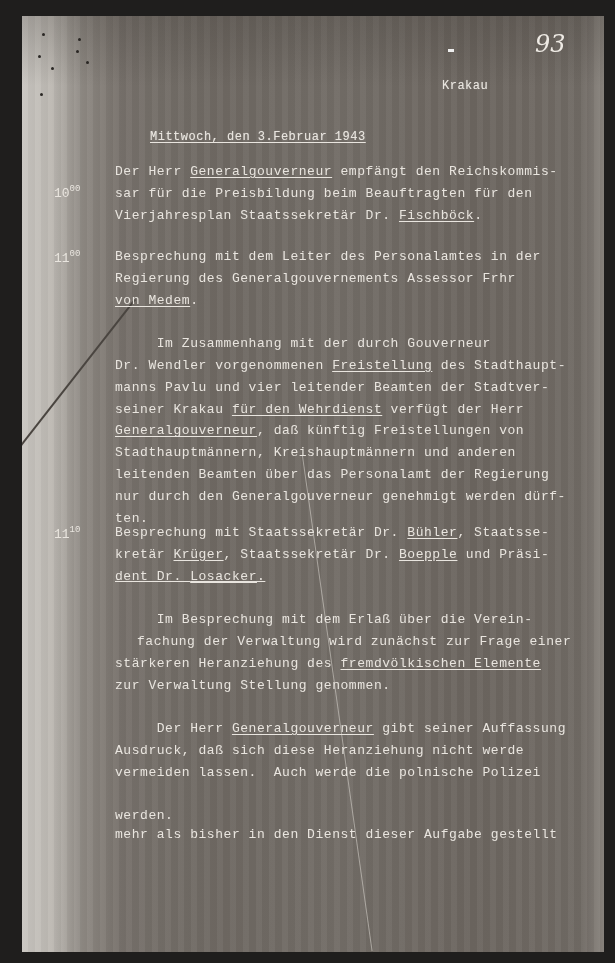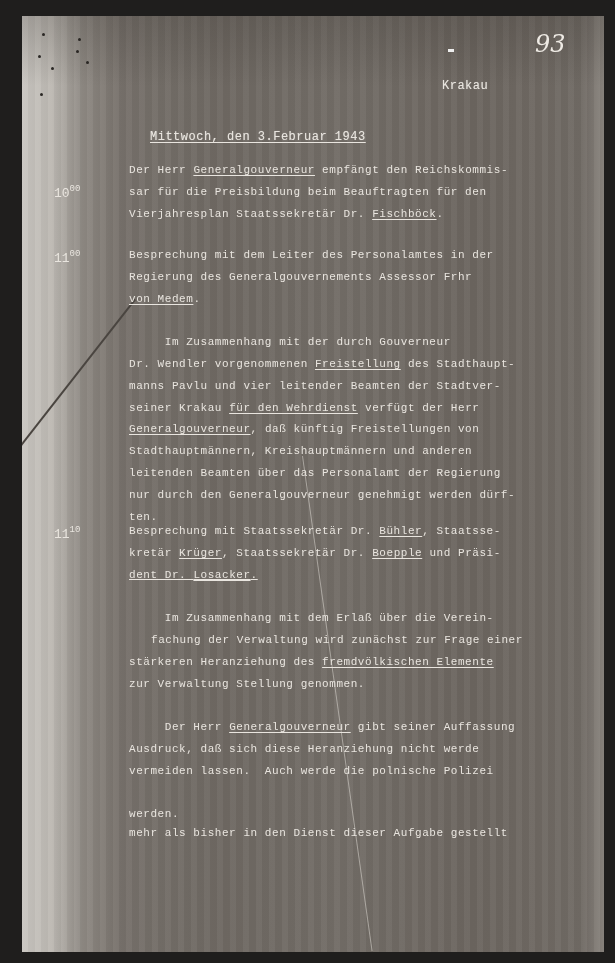--- a/index.html
+++ b/index.html
@@ -28,21 +28,21 @@
     position:absolute; left:280px; top:440px; width:1px; height:500px; background:rgba(230,225,220,0.5);
     transform:rotate(-8deg); transform-origin:top;
   }
   .hole { position:absolute; width:3px; height:3px; border-radius:50%; background:#2a2724; }
   .txt { color:#e9e5df; font-size:12px; letter-spacing:0.5px; position:absolute; white-space:pre; text-shadow:0 0 1px rgba(255,255,255,0.4); }
   .u { text-decoration:underline; text-underline-offset:2px; }
   .folio { position:absolute; left:513px; top:14px; color:#eeeae4; font-family:"DejaVu Serif", serif; font-style:italic; font-size:24px; }
   .dash { position:absolute; left:426px; top:33px; width:6px; height:3px; background:#eee; }
   .time { position:absolute; color:#e9e5df; font-size:13px; }
   .time sup { font-size:9px; vertical-align:6px; }
-  .line { position:absolute; left:107px; color:#e9e5df; font-size:11px; letter-spacing:0.55px; white-space:pre; }
+  .line { position:absolute; left:93px; color:#e9e5df; font-size:13px; letter-spacing:0.55px; white-space:pre; }
 </style>
 </head>
 <body>
 
 <div class="page">
   <div class="topshade"></div>
   <div class="crease"></div>
   <div class="crack"></div>
 
   <div class="hole" style="left:20px;top:17px"></div>
@@ -75,21 +75,21 @@
       <div class="line" style="top: 407.4px;"><span class="u">Generalgouverneur</span><span>, daß künftig Freistellungen von</span></div>
       <div class="line" style="top: 429.2px;"><span>Stadthauptmännern, Kreishauptmännern und anderen</span></div>
       <div class="line" style="top: 451px;"><span>leitenden Beamten über das Personalamt der Regierung</span></div>
       <div class="line" style="top: 472.8px;"><span>nur durch den Generalgouverneur genehmigt werden dürf-</span></div>
       <div class="line" style="top: 494.6px;"><span>ten.</span></div>
       <div class="time" style="left: 32px; top: 509px;"><span>11</span><sup>10</sup></div>
       <div class="line" style="top: 509px;"><span>Besprechung mit Staatssekretär Dr. </span><span class="u">Bühler</span><span>, Staatsse-</span></div>
       <div class="line" style="top: 530.8px;"><span>kretär </span><span class="u">Krüger</span><span>, Staatssekretär Dr. </span><span class="u">Boepple</span><span> und Präsi-</span></div>
       <div class="line" style="top: 552.6px; text-decoration: underline;"><span>dent Dr. </span><span class="u">Losacker</span><span>.</span></div>
       <div class="line" style="top: 574.4px;"><span></span></div>
-      <div class="line" style="top: 596.2px;"><span>     Im Zusammenhang mit dem Erlaß über die Verein-</span></div>
+      <div class="line" style="top: 596.2px;"><span>     Im Besprechung mit dem Erlaß über die Verein-</span></div>
       <div class="line" style="top: 618px; margin-left: 22px;"><span>fachung der Verwaltung wird zunächst zur Frage einer</span></div>
       <div class="line" style="top: 639.8px;"><span>stärkeren Heranziehung des </span><span class="u">fremdvölkischen Elemente</span></div>
       <div class="line" style="top: 661.6px;"><span>zur Verwaltung Stellung genommen.</span></div>
       <div class="line" style="top: 683.4px;"><span></span></div>
       <div class="line" style="top: 705.2px;"><span>     Der Herr </span><span class="u">Generalgouverneur</span><span> gibt seiner Auffassung</span></div>
       <div class="line" style="top: 727px; text-align: right;"><span>Ausdruck, daß sich diese Heranziehung nicht werde</span></div>
       <div class="line" style="top: 748.8px;"><span>vermeiden lassen.  Auch werde die polnische Polizei</span></div>
       <div class="line" style="top: 770.6px; margin-top: 40px;"><span>mehr als bisher in den Dienst dieser Aufgabe gestellt</span></div>
       <div class="line" style="top: 792.4px;"><span>werden.</span></div>
     </div>

